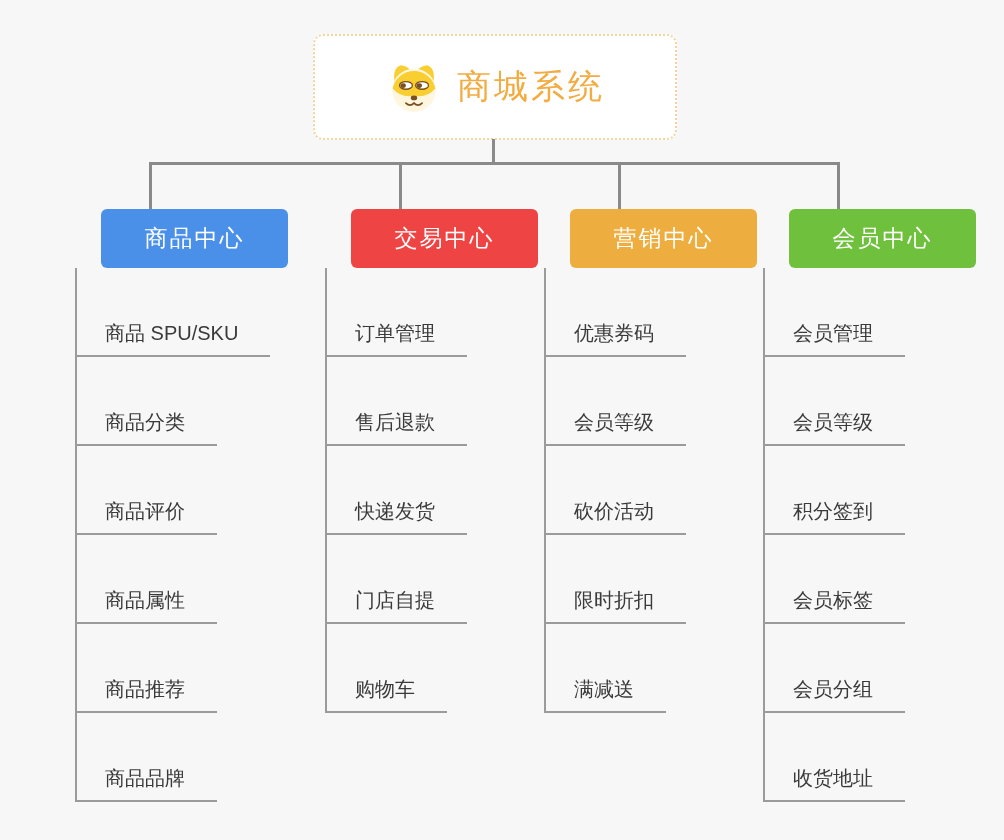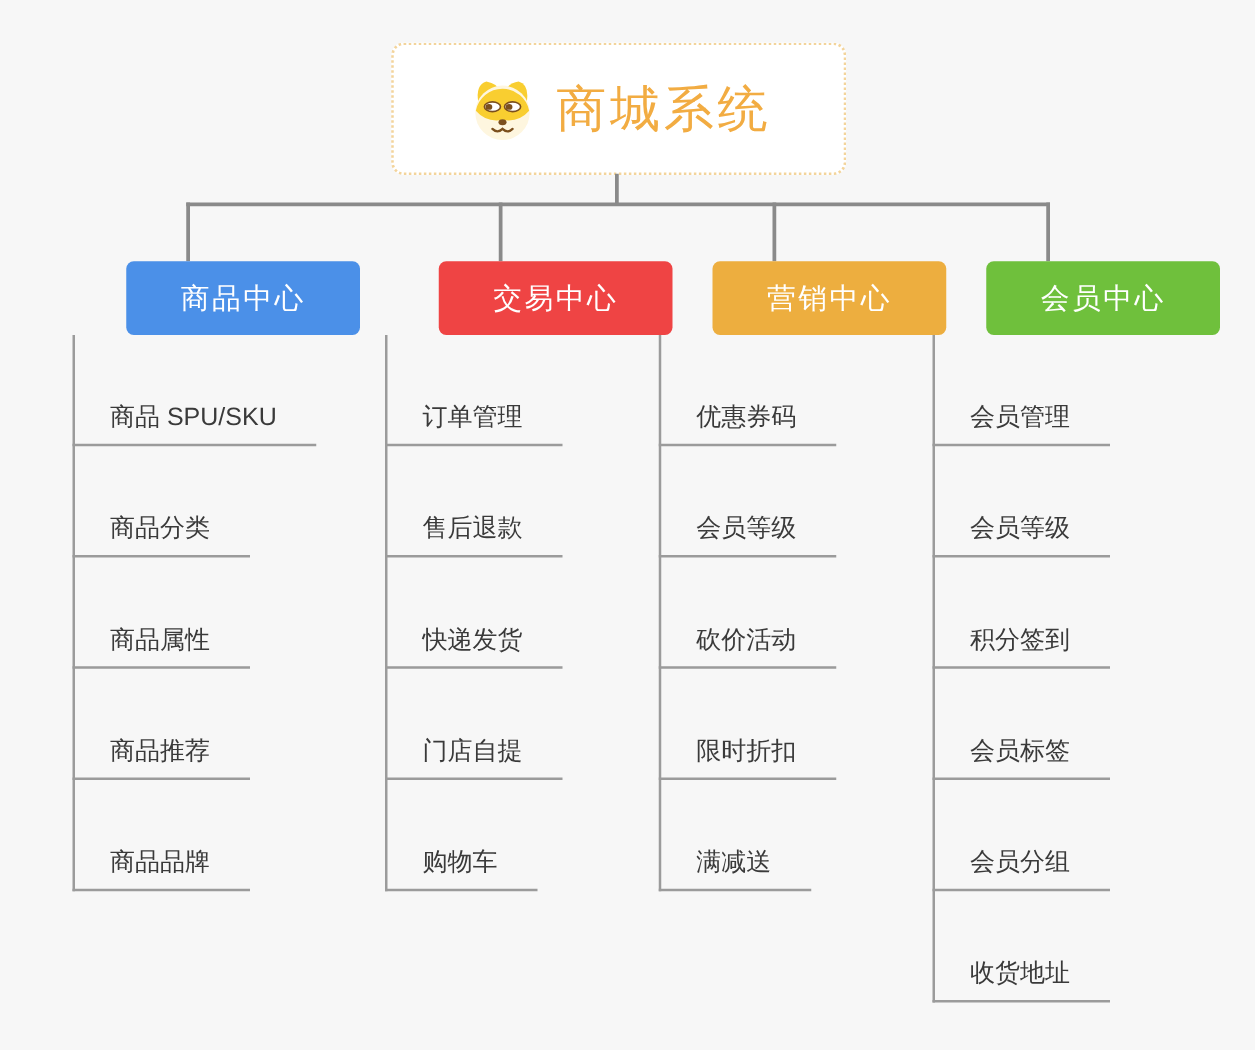--- a/index.html
+++ b/index.html
@@ -16,21 +16,21 @@
   }
   .canvas{position:relative;width:1004px;height:840px;}
 
   
   .root-node{
     position:absolute;left:313px;top:34px;width:364px;height:106px;
     background:#fff;border:2px dotted var(--root-border);border-radius:10px;
     display:flex;align-items:center;justify-content:center;gap:14px;
   }
   .root-title{
-    font-size:40px;font-weight:500;color:var(--root-accent);letter-spacing:3px;
+    font-size:34px;font-weight:500;color:var(--root-accent);letter-spacing:3px;
     white-space:nowrap;
   }
   .dog{display:inline-flex;}
 
   
   .conn{position:absolute;background:var(--connector);}
   .root-drop{left:492px;top:139px;width:3px;height:25px;}
   .bus{left:149px;top:162px;width:691px;height:3px;}
   .drop{position:absolute;top:162px;width:3px;height:47px;background:var(--connector);}
 
@@ -39,21 +39,21 @@
   .branch-header{
     width:187px;height:59px;border-radius:6px;
     display:flex;align-items:center;justify-content:center;
     cursor:pointer;
     margin-left:44px;
   }
   .branch-label{
     color:var(--header-text);font-size:23px;letter-spacing:2px;white-space:nowrap;
   }
   .children{
-    list-style:none;position:relative;margin-left:1px;width:max-content;
+    list-style:none;position:relative;margin-left:18px;width:max-content;
   }
   .children::before{
     content:"";position:absolute;left:0;top:0;bottom:0;width:2px;
     background:var(--child-line);
   }
   .child{height:89px;display:flex;align-items:flex-end;}
   .child-label{
     display:inline-block;border-bottom:2px solid var(--child-line);
     padding:0 32px 8px 30px;font-size:20px;color:var(--child-text);
     white-space:nowrap;
@@ -92,20 +92,23 @@
     </div>
     <ul class="children">
   <li class="child">
     <span class="child-label">商品 SPU/SKU</span>
   </li>
 
   <li class="child">
     <span class="child-label">商品分类</span>
   </li>
 
+  <li class="child">
+    <span class="child-label">商品评价</span>
+  </li>
 
   <li class="child">
     <span class="child-label">商品属性</span>
   </li>
 
   <li class="child">
     <span class="child-label">商品推荐</span>
   </li>
 
   <li class="child">

